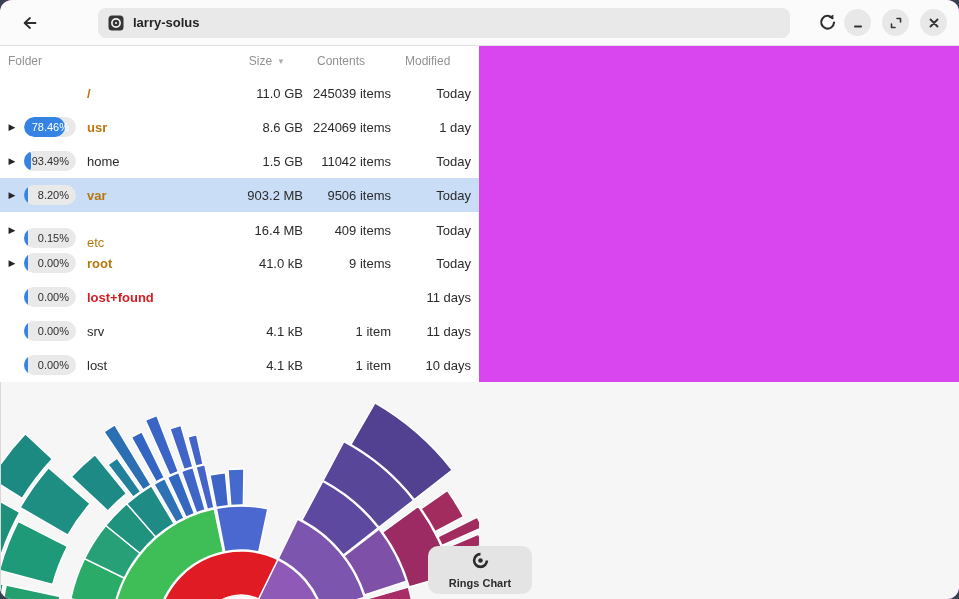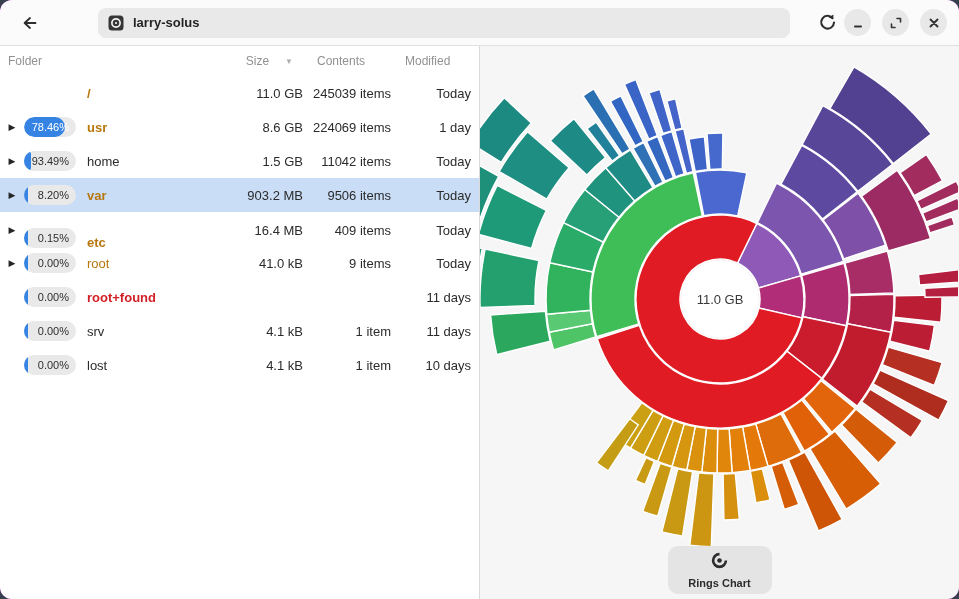--- a/index.html
+++ b/index.html
@@ -17,31 +17,31 @@
   .icon-btn{width:34px;height:34px;display:flex;align-items:center;justify-content:center;border-radius:8px;flex:0 0 auto;}
   .entry{
     margin-left:52px;width:692px;height:30px;background:#e9e9e9;border-radius:8px;
     display:flex;align-items:center;padding:0 10px;gap:9px;flex:0 1 auto;
   }
   .entry-title{font-weight:700;color:#242424;white-space:nowrap;}
   .refresh{margin-left:20px;}
   .winbtns{display:flex;gap:11px;margin-left:auto;}
   .circle-btn{width:27px;height:27px;border-radius:50%;background:#e8e8e8;display:flex;align-items:center;justify-content:center;}
   
-  .main{display:flex;height:553px;}
+  .main{display:flex;height:553px;flex-direction:column;}
   .left-pane{width:479px;background:#ffffff;flex:0 0 auto;}
   .right-pane{flex:1;background:#f6f6f6;border-left:1px solid #d9d9d9;position:relative;overflow:hidden;}
   
   .thead,.row{
     display:grid;grid-template-columns:24px 56px 1fr 110px 88px 80px;
     align-items:center;padding-right:8px;
   }
   .thead{height:30px;color:#919191;font-size:12px;}
   .th-folder{grid-column:1/4;padding-left:8px;}
-  .th-size{grid-column:4;justify-self:end;display:flex;align-items:center;gap:16px;margin-right:10px;}
+  .th-size{grid-column:4;justify-self:end;display:flex;align-items:center;gap:5px;margin-right:18px;}
   .sort-arrow{font-size:8px;color:#adadad;}
   .th-contents{grid-column:5;justify-self:start;padding-left:14px;}
   .th-modified{grid-column:6;justify-self:start;padding-left:14px;}
   .row{height:34px;}
   .row.selected{background:#c9ddf6;}
   .expander{text-align:center;font-size:9px;color:#262626;line-height:1;}
   .pill{position:relative;width:52px;height:20px;background:#e9e9e9;border-radius:10px;overflow:hidden;text-align:right;}
   .pill-fill{position:absolute;left:0;top:0;bottom:0;background:#3584e4;border-radius:10px;}
   .pill-label{position:absolute;inset:0;display:flex;align-items:center;justify-content:flex-end;padding-right:7px;font-size:11px;color:#2f2f2f;}
   .name{padding-left:7px;white-space:nowrap;overflow:hidden;}
@@ -171,47 +171,47 @@
     <span class="cell-r">Today</span>
   </div>
           <div class="row">
     <span class="expander">▶</span>
     <span>
       <span class="pill" style="display:inline-block;vertical-align:middle;margin-top:16px;">
         <span class="pill-fill" style="width: 4px;"></span>
         <span class="pill-label">0.15%</span>
       </span>
     </span>
-    <span class="name" style="color: rgb(184, 119, 14); font-weight: 700; margin-top: 24px;">etc</span>
+    <span class="name" style="color: rgb(184, 119, 14); font-weight: 400; margin-top: 24px;">etc</span>
     <span class="cell-r">16.4 MB</span>
     <span class="cell-r">409 items</span>
     <span class="cell-r">Today</span>
   </div>
           <div class="row">
     <span class="expander">▶</span>
     <span>
       <span class="pill" style="display:inline-block;vertical-align:middle;">
         <span class="pill-fill" style="width: 4px;"></span>
         <span class="pill-label">0.00%</span>
       </span>
     </span>
-    <span class="name" style="color: rgb(184, 119, 14); font-weight: 400;">root</span>
+    <span class="name" style="color: rgb(184, 119, 14); font-weight: 700;">root</span>
     <span class="cell-r">41.0 kB</span>
     <span class="cell-r">9 items</span>
     <span class="cell-r">Today</span>
   </div>
           <div class="row">
     <span class="expander" style="visibility: hidden;">▶</span>
     <span>
       <span class="pill" style="display:inline-block;vertical-align:middle;">
         <span class="pill-fill" style="width: 4px;"></span>
         <span class="pill-label">0.00%</span>
       </span>
     </span>
-    <span class="name" style="color: rgb(211, 31, 38); font-weight: 700;">root+found</span>
+    <span class="name" style="color: rgb(211, 31, 38); font-weight: 700;">lost+found</span>
     <span class="cell-r"></span>
     <span class="cell-r"></span>
     <span class="cell-r">11 days</span>
   </div>
           <div class="row">
     <span class="expander" style="visibility: hidden;">▶</span>
     <span>
       <span class="pill" style="display:inline-block;vertical-align:middle;">
         <span class="pill-fill" style="width: 4px;"></span>
         <span class="pill-label">0.00%</span>

